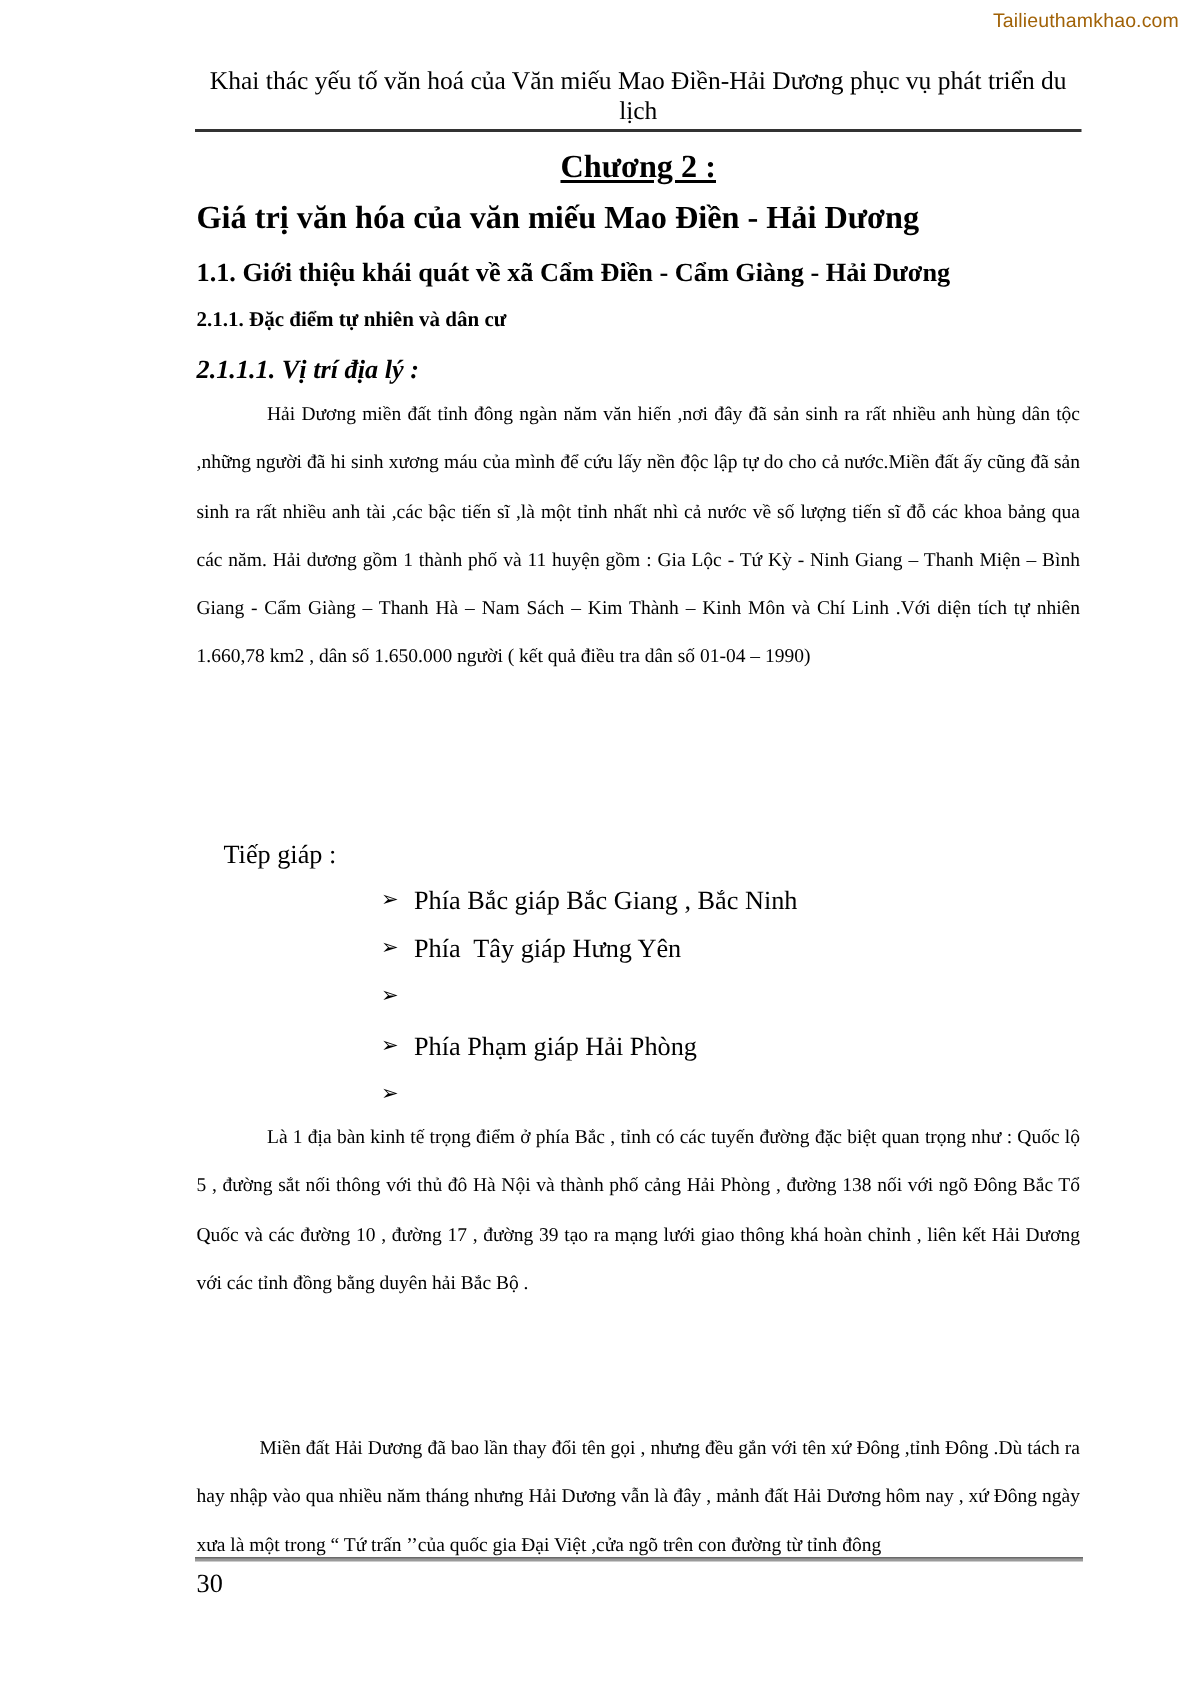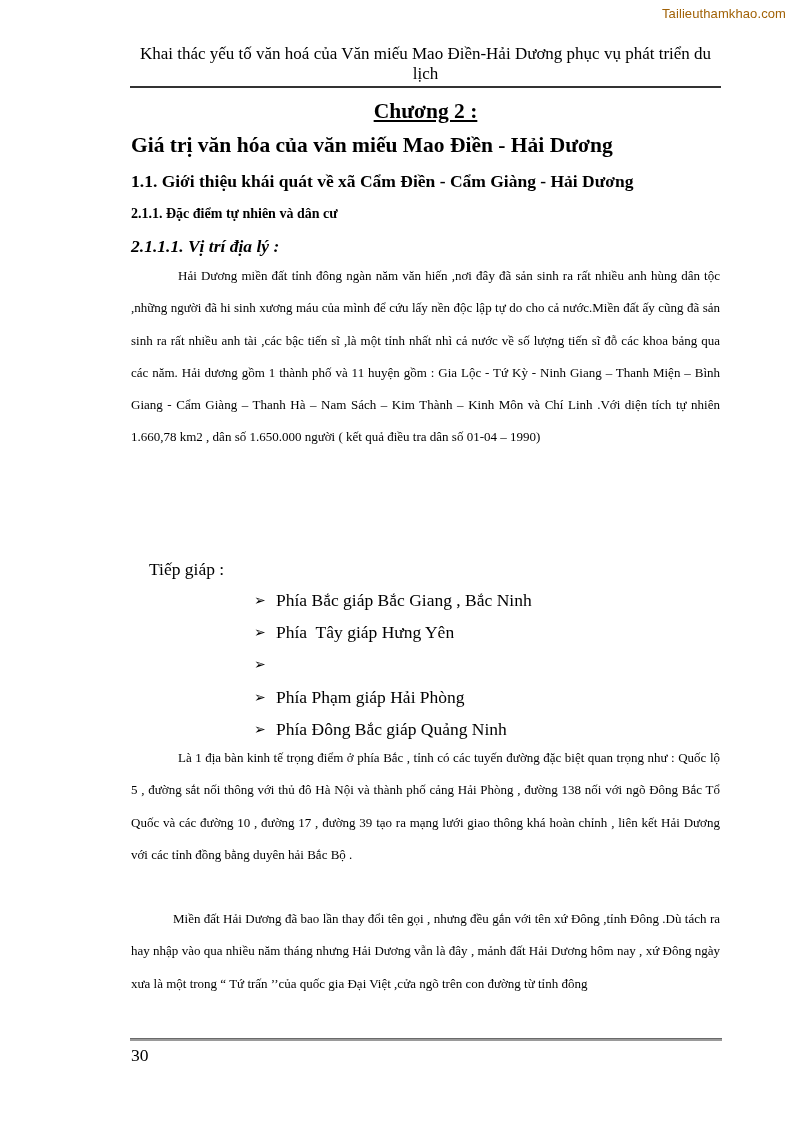--- a/index.html
+++ b/index.html
@@ -132,21 +132,21 @@
     }
     .bullet-arrow {
       display: inline-block;
       width: 22px;
       font-size: 14px;
       line-height: 32px;
       font-family: "DejaVu Sans", sans-serif;
     }
     .para2 { top: 742px; }
     .para3 { top: 903px; }
-    .para3 p { text-indent: 42px; }
+    .para3 p { text-indent: 42px; margin-top: 46px; }
     .footer-rule {
       position: absolute;
       top: 1038px;
       left: -1px;
       width: 592px;
       height: 2px;
       background: #9a9a9a;
       border-top: 1px solid #6a6a6a;
     }
     .footer {
@@ -190,21 +190,21 @@
     <li>
       <span class="bullet-arrow">➢</span><span>Phía  Tây giáp Hưng Yên</span>
     </li>
     <li>
       <span class="bullet-arrow">➢</span>
     </li>
     <li>
       <span class="bullet-arrow">➢</span><span>Phía Phạm giáp Hải Phòng</span>
     </li>
     <li>
-      <span class="bullet-arrow">➢</span><span>Phía Đông Bắc giáp Quảng Ninh</span>
+      <span class="bullet-arrow">➢</span>
     </li>
   </ul>
 
   <div class="body-block para2">
     <p>Là 1 địa bàn kinh tế trọng điểm ở phía Bắc , tỉnh có các tuyến đường đặc biệt quan trọng như : Quốc lộ 5 , đường sắt nối thông với thủ đô Hà Nội và thành phố cảng Hải Phòng , đường 138 nối với ngõ Đông Bắc Tổ Quốc và các đường 10 , đường 17 , đường 39 tạo ra mạng lưới giao thông khá hoàn chỉnh , liên kết Hải Dương với các tỉnh đồng bằng duyên hải Bắc Bộ .</p>
   </div>
 
   <div class="body-block para3">
     <p>Miền đất Hải Dương đã bao lần thay đổi tên gọi , nhưng đều gắn với tên xứ Đông ,tỉnh Đông .Dù tách ra hay nhập vào qua nhiều năm tháng nhưng Hải Dương vẫn là đây , mảnh đất Hải Dương hôm nay , xứ Đông ngày xưa là một trong “ Tứ trấn ’’của quốc gia Đại Việt ,cửa ngõ trên con đường từ tỉnh đông</p>
   </div>

